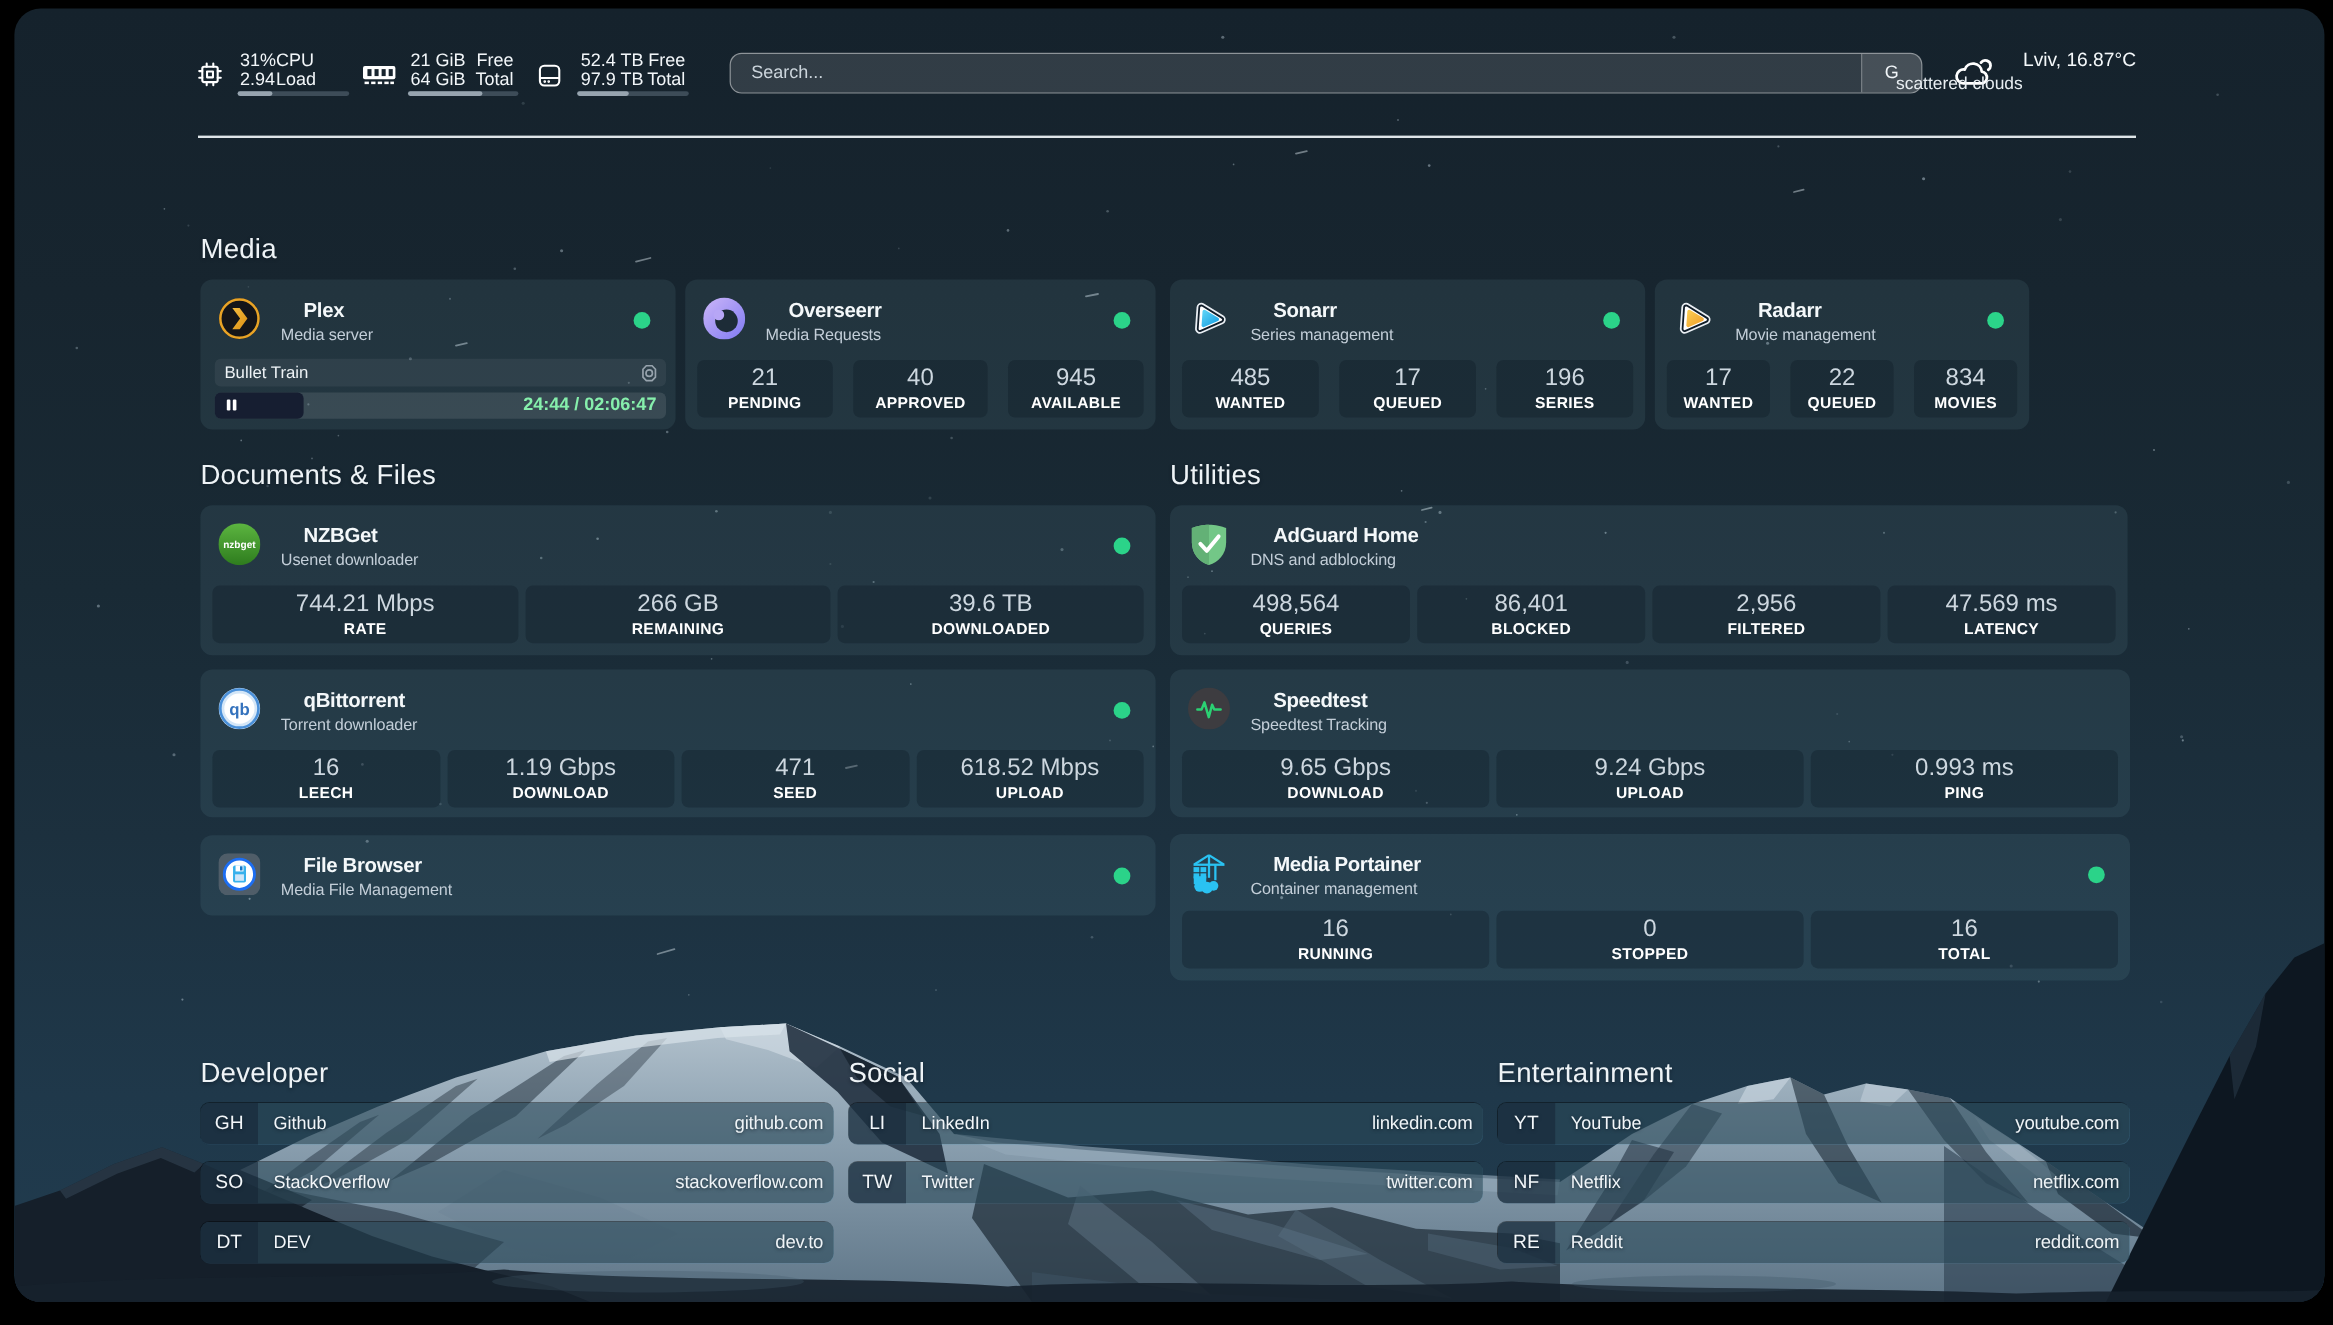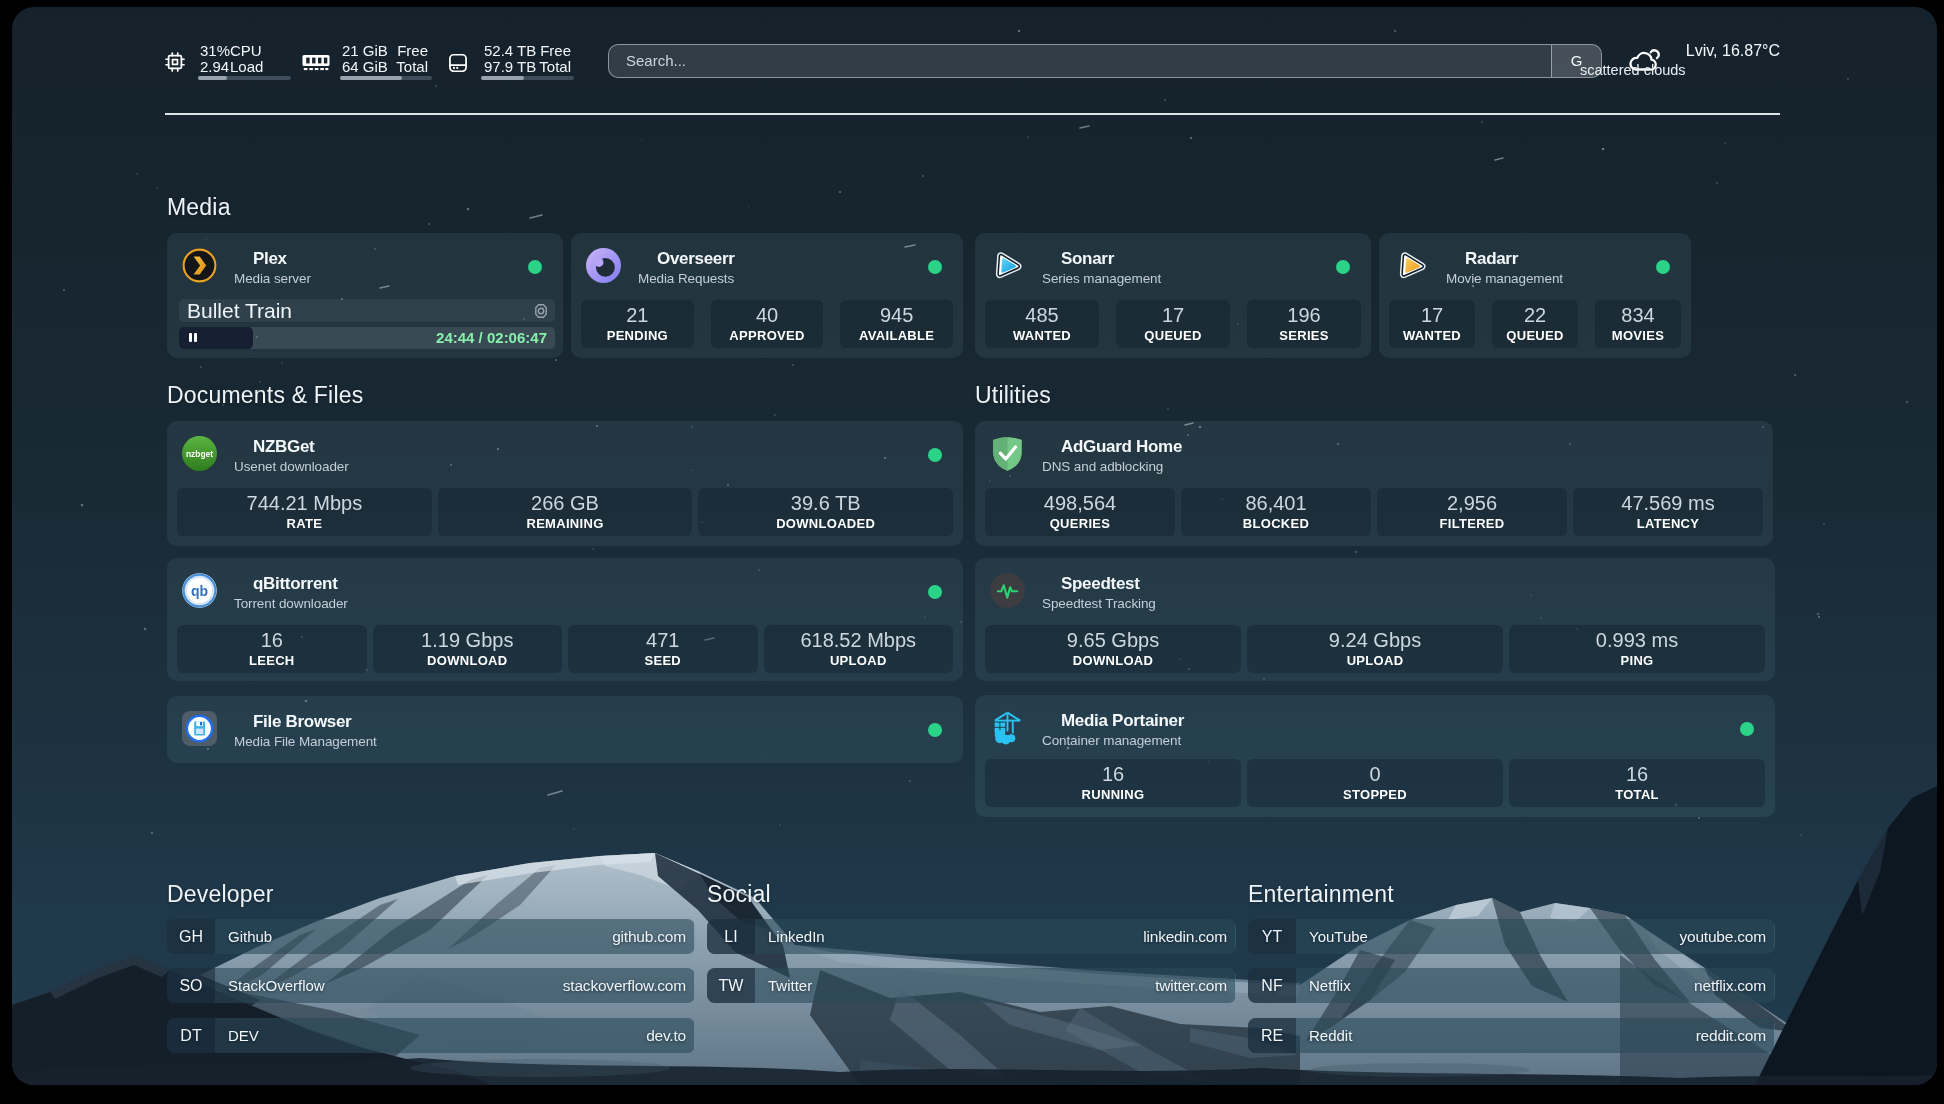--- a/index.html
+++ b/index.html
@@ -239,21 +239,21 @@
           </linearGradient>
         </defs>
 <circle cx="17.5" cy="17.5" r="17" fill="#141519"></circle>
 <circle cx="17.5" cy="17.5" r="15.9" fill="none" stroke="#e8a326" stroke-width="2.1"></circle>
 <path d="M11.6 8.6 h6.1 L24.2 17.5 L17.7 26.4 H11.6 L18.1 17.5 Z" fill="url(#plxg)"></path>
       </svg>
       <div class="ct">Plex</div>
       <div class="cs">Media server</div>
       <div class="dot"></div>
   <div style="position:absolute;left:12px;top:66px;width:376px;height:23px;background:rgba(255,255,255,0.06);border-radius:5px;">
-    <div style="position:absolute;left:8px;top:1px;font-size:21px;line-height:21px;color:#eef3f6;">Bullet Train</div>
+    <div style="position:absolute;left:8px;top:1px;font-size:14px;line-height:21px;color:#eef3f6;">Bullet Train</div>
     <svg style="position:absolute;right:7px;top:4px" width="14" height="16" viewBox="0 0 14 16" fill="none" stroke="#97a3ad" stroke-width="1.4">
       <path d="M4.6 1.8 h4.8 l2.8 2.9 v6.6 l-2.8 2.9 h-4.8 l-2.8 -2.9 v-6.6 Z"></path>
       <circle cx="7" cy="8" r="2.7"></circle>
     </svg>
   </div>
   <div style="position:absolute;left:12px;top:94px;width:376px;height:22px;background:rgba(255,255,255,0.10);border-radius:5px;">
     <div style="position:absolute;left:0;top:0;width:74px;height:22px;background:#161e31;border-radius:5px;"></div>
     <div style="position:absolute;left:10px;top:6px;width:2.6px;height:9px;background:#fff;border-radius:1px;"></div>
     <div style="position:absolute;left:15px;top:6px;width:2.6px;height:9px;background:#fff;border-radius:1px;"></div>
     <div style="position:absolute;right:8px;top:0;font-size:15px;line-height:22px;font-weight:700;color:#86efac;">24:44 / 02:06:47</div>

